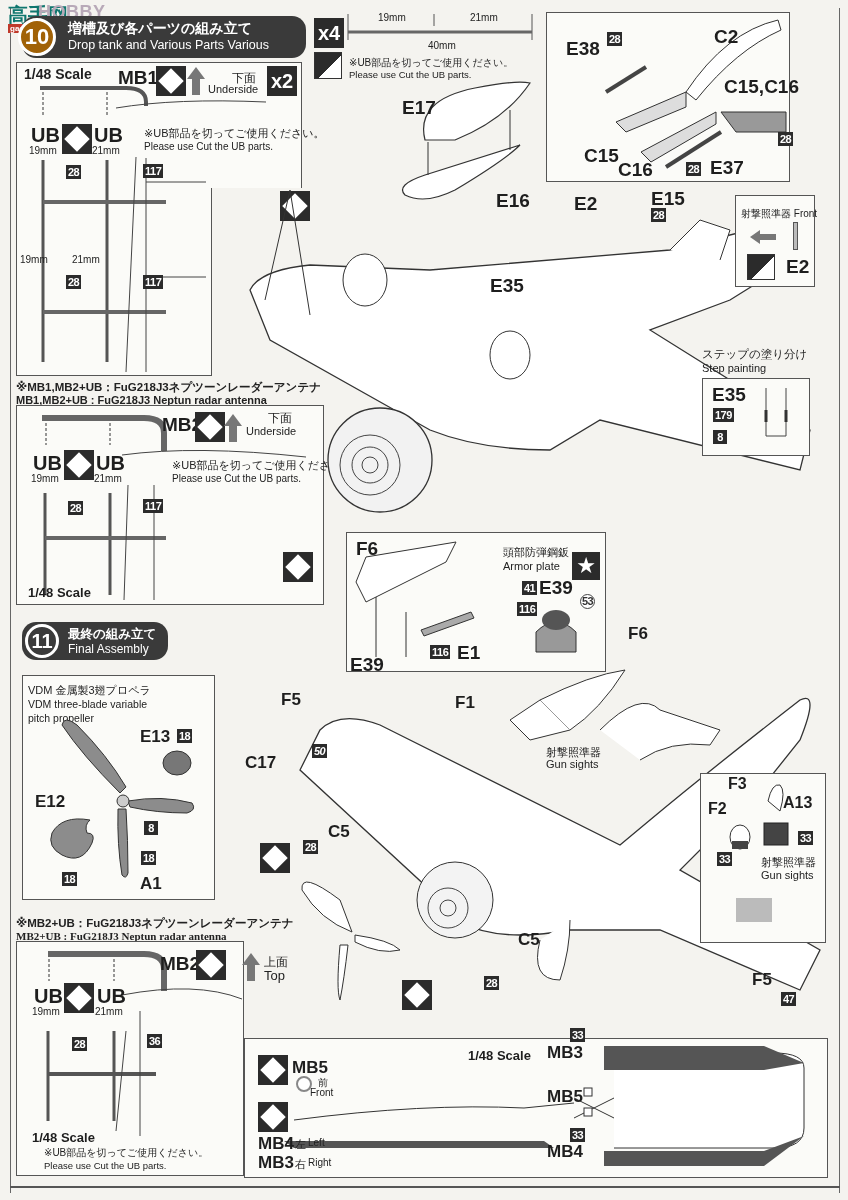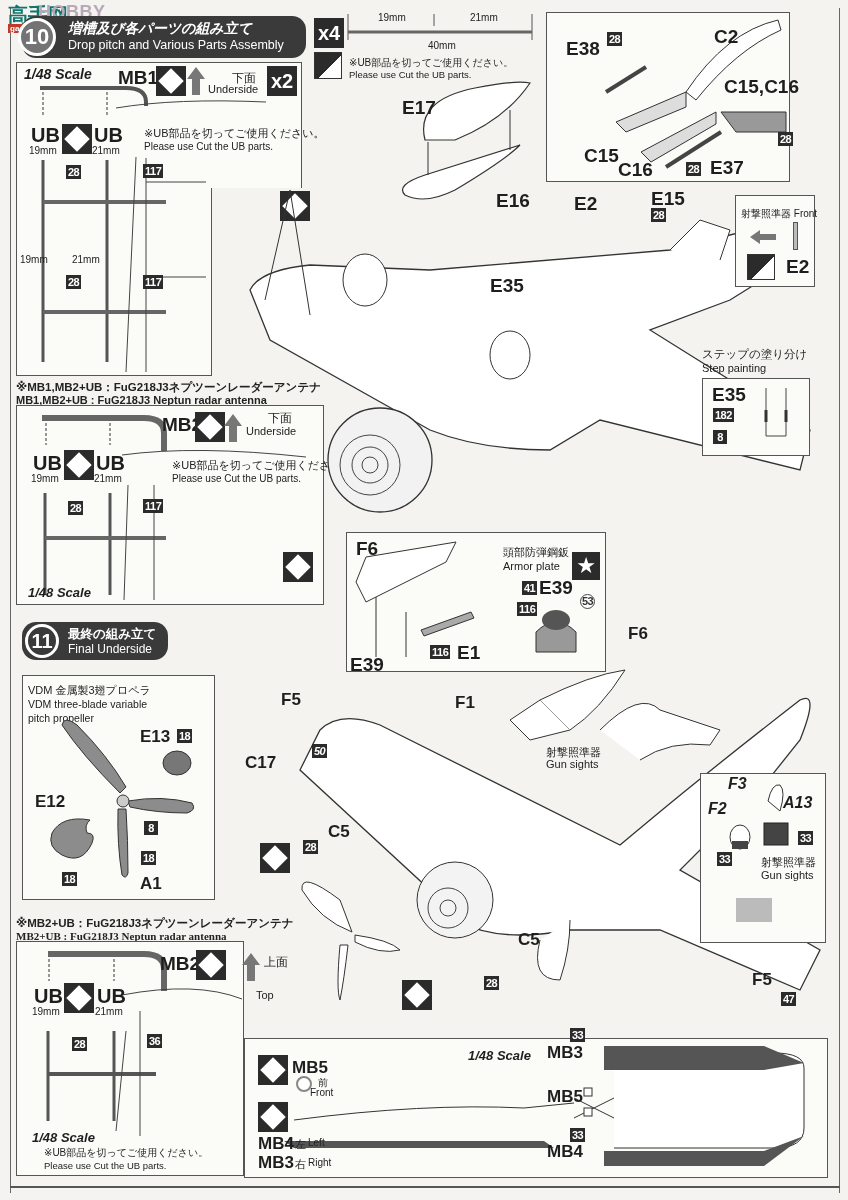--- a/index.html
+++ b/index.html
@@ -2,21 +2,21 @@
 <html><head>
 <meta charset="utf-8">
 <style>
   * { box-sizing: border-box; margin: 0; padding: 0; }
   html, body { width: 848px; height: 1200px; background: #f4f3ef; overflow: hidden; }
   body { position: relative; font-family: "Liberation Sans", "DejaVu Sans", sans-serif; color: #222; }
   .sheet-border { position: absolute; left: 10px; top: 8px; width: 830px; height: 1185px; border-left: 1px solid #666; border-right: 1px solid #666; }
   .bottom-rule { position: absolute; left: 10px; right: 8px; top: 1186px; height: 2px; background: #555; }
   .box { position: absolute; border: 1px solid #555; background: #fbfbf8; }
   .lbl { position: absolute; font-weight: bold; font-size: 19px; color: #1e1e1e; white-space: nowrap; }
-  .lbl.sm { font-size: 16px; font-style: italic; }
+  .lbl.sm { font-size: 16px; }
   .note-jp { position: absolute; font-size: 11px; color: #222; white-space: nowrap; }
   .note-en { position: absolute; font-size: 10px; color: #222; white-space: nowrap; }
   .paint { position: absolute; background: #2b2b2b; color: #fff; font-weight: bold; font-size: 11px; line-height: 14px; padding: 0 2px; text-align: center; min-width: 14px; height: 14px; letter-spacing: -0.5px; }
   .paint.circ { background: #fff; color: #333; border: 1px solid #444; border-radius: 50%; width: 15px; height: 15px; line-height: 13px; padding: 0; }
   .decal { position: absolute; width: 30px; height: 30px; background: #2b2b2b; }
   .decal::after { content: ""; position: absolute; left: 6px; top: 6px; width: 18px; height: 18px; background: #fff; transform: rotate(45deg); }
   .mult { position: absolute; background: #2b2b2b; color: #fff; font-weight: bold; width: 30px; height: 30px; text-align: center; font-size: 20px; line-height: 30px; }
   .step-header { position: absolute; background: #3a3a3a; color: #fff; border-radius: 14px; }
   .step-num { position: absolute; border: 3px solid #fff; border-radius: 50%; color: #fff; font-weight: bold; text-align: center; }
   .arrow-up { position: absolute; width: 0; height: 0; border-left: 9px solid transparent; border-right: 9px solid transparent; border-bottom: 12px solid #777; }
@@ -30,23 +30,23 @@
 <div class="sheet-border"></div>
 <div class="bottom-rule"></div>
 
 <div class="wm" style="left:8px;top:2px;width:150px;height:34px;">
   <span style="position:absolute;left:0;top:0;font-size:20px;color:#0f766e;">高手网</span>
   <span style="position:absolute;left:30px;top:0;font-size:18px;color:#b8a9b8;letter-spacing:0.5px;">HOBBY SEARCH</span>
   <span style="position:absolute;left:0;top:22px;font-size:8px;color:#fff;background:#c0392b;padding:0 2px;">gao-shou.com</span>
 </div>
 
 <div class="step-header" style="left:22px;top:16px;width:284px;height:42px;">
-  <div class="step-num" style="left:-4px;top:2px;width:38px;height:38px;font-size:22px;line-height:32px;background:#737373;">10</div>
-  <div style="position:absolute;left:46px;top:4px;font-size:14px;font-weight:bold;font-style:italic;">増槽及び各パーツの組み立て</div>
-  <div style="position:absolute;left:46px;top:22px;font-size:12.5px;">Drop pitch and Various Parts Assembly</div>
+  <div class="step-num" style="left:-4px;top:2px;width:38px;height:38px;font-size:22px;line-height:32px;background:#a16207;">10</div>
+  <div style="position:absolute;left:46px;top:4px;font-size:14px;font-weight:bold;">増槽及び各パーツの組み立て</div>
+  <div style="position:absolute;left:46px;top:22px;font-size:12.5px;">Drop tank and Various Parts Various</div>
 </div>
 
 <div class="box" style="left:16px;top:62px;width:286px;height:126px;border-bottom:none;"></div>
 <div class="box" style="left:16px;top:188px;width:196px;height:188px;border-top:none;"></div>
 <div class="lbl sm" style="left:24px;top:66px;font-size:14px;">1/48 Scale</div>
 <div class="lbl" style="left:118px;top:67px;">MB1</div>
 <div class="decal" style="left:156px;top:66px;"></div>
 <div class="arrow-up" style="left:187px;top:67px;"></div>
 <div class="arrow-up-stem" style="left:192px;top:79px;height:16px;"></div>
 <div class="note-jp" style="left:232px;top:70px;font-size:12px;">下面</div>
@@ -184,21 +184,21 @@
 
 <div class="note-jp" style="left:702px;top:347px;font-size:11.5px;">ステップの塗り分け</div>
 <div class="note-en" style="left:702px;top:362px;font-size:11px;">Step painting</div>
 <div class="box" style="left:702px;top:378px;width:108px;height:78px;"></div>
 <div class="lbl" style="left:712px;top:384px;">E35</div>
 <svg style="left:760px;top:388px;" width="40" height="60">
   <path d="M6 0 V48 H26 V0" stroke="#444" stroke-width="1" fill="none"></path>
   <line x1="6" y1="22" x2="6" y2="34" stroke="#333" stroke-width="3"></line>
   <line x1="26" y1="22" x2="26" y2="34" stroke="#333" stroke-width="3"></line>
 </svg>
-<div class="paint" style="left:713px;top:408px;">182</div>
+<div class="paint" style="left:713px;top:408px;">179</div>
 <div class="paint" style="left:713px;top:430px;">8</div>
 
 <div class="box" style="left:346px;top:532px;width:260px;height:140px;"></div>
 <svg style="left:346px;top:532px;" width="260" height="140">
   <path d="M10 50 L20 25 L110 10 L100 30 L20 70 Z" fill="#fff" stroke="#333"></path>
   <line x1="30" y1="65" x2="30" y2="125" stroke="#333"></line>
   <line x1="60" y1="80" x2="60" y2="125" stroke="#333"></line>
   <path d="M75 98 L125 80 L128 86 L78 104 Z" fill="#aaa" stroke="#333"></path>
   <path d="M190 120 L190 100 Q210 80 230 100 L230 120 Z" fill="#999" stroke="#333"></path>
   <ellipse cx="210" cy="88" rx="14" ry="10" fill="#555"></ellipse>
@@ -211,21 +211,21 @@
 <div class="note-en" style="left:503px;top:560px;font-size:11px;">Armor plate</div>
 <div style="position:absolute;left:572px;top:552px;width:28px;height:28px;background:#2b2b2b;color:#fff;text-align:center;font-size:22px;line-height:28px;">★</div>
 <div class="paint" style="left:522px;top:581px;">41</div>
 <div class="lbl" style="left:539px;top:577px;">E39</div>
 <div class="paint" style="left:517px;top:602px;">116</div>
 <div class="paint circ" style="left:580px;top:594px;">53</div>
 
 <div class="step-header" style="left:22px;top:622px;width:146px;height:38px;">
   <div class="step-num" style="left:3px;top:2px;width:34px;height:34px;font-size:20px;line-height:28px;">11</div>
   <div style="position:absolute;left:46px;top:4px;font-size:12.5px;font-weight:bold;">最終の組み立て</div>
-  <div style="position:absolute;left:46px;top:20px;font-size:12px;">Final Underside</div>
+  <div style="position:absolute;left:46px;top:20px;font-size:12px;">Final Assembly</div>
 </div>
 
 <div class="box" style="left:22px;top:675px;width:193px;height:225px;"></div>
 <div class="note-jp" style="left:28px;top:683px;">VDM 金属製3翅プロペラ</div>
 <div class="note-en" style="left:28px;top:698px;font-size:10.5px;">VDM three-blade variable</div>
 <div class="note-en" style="left:28px;top:712px;font-size:10.5px;">pitch propeller</div>
 <svg style="left:22px;top:675px;" width="193" height="225">
   <path d="M98 118 Q60 80 40 50 Q42 40 55 50 Q85 80 104 112 Z" fill="#8c8c8c" stroke="#333"></path>
   <path d="M106 126 Q140 120 170 128 Q175 135 165 138 Q135 138 108 132 Z" fill="#8c8c8c" stroke="#333"></path>
   <path d="M96 134 Q95 170 100 200 Q104 205 106 198 Q106 165 104 134 Z" fill="#8c8c8c" stroke="#333"></path>
@@ -299,21 +299,21 @@
   <line x1="98" y1="90" x2="98" y2="180" stroke="#555" stroke-width="3"></line>
   <line x1="32" y1="133" x2="140" y2="133" stroke="#555" stroke-width="4"></line>
   <line x1="110" y1="90" x2="100" y2="190" stroke="#444" stroke-width="1"></line>
   <line x1="124" y1="70" x2="124" y2="195" stroke="#444" stroke-width="1"></line>
 </svg>
 <div class="lbl" style="left:160px;top:953px;">MB2</div>
 <div class="decal" style="left:196px;top:950px;"></div>
 <div class="arrow-up" style="left:242px;top:953px;"></div>
 <div class="arrow-up-stem" style="left:247px;top:965px;height:16px;"></div>
 <div class="note-jp" style="left:264px;top:954px;font-size:12px;">上面</div>
-<div class="note-en" style="left:256px;top:968px;font-size:11px;margin-top:21px;">Top</div>
+<div class="note-en" style="left:264px;top:968px;font-size:13px;">Top</div>
 <div class="lbl" style="left:34px;top:985px;font-size:20px;">UB</div>
 <div class="note-en" style="left:32px;top:1006px;">19mm</div>
 <div class="decal" style="left:64px;top:983px;"></div>
 <div class="lbl" style="left:97px;top:985px;font-size:20px;">UB</div>
 <div class="note-en" style="left:95px;top:1006px;">21mm</div>
 <div class="paint" style="left:72px;top:1037px;">28</div>
 <div class="paint" style="left:147px;top:1034px;">36</div>
 <div class="lbl sm" style="left:32px;top:1130px;font-size:13px;">1/48 Scale</div>
 <div class="note-jp" style="left:44px;top:1146px;font-size:10px;">※UB部品を切ってご使用ください。</div>
 <div class="note-en" style="left:44px;top:1160px;font-size:9.5px;">Please use Cut the UB parts.</div>

